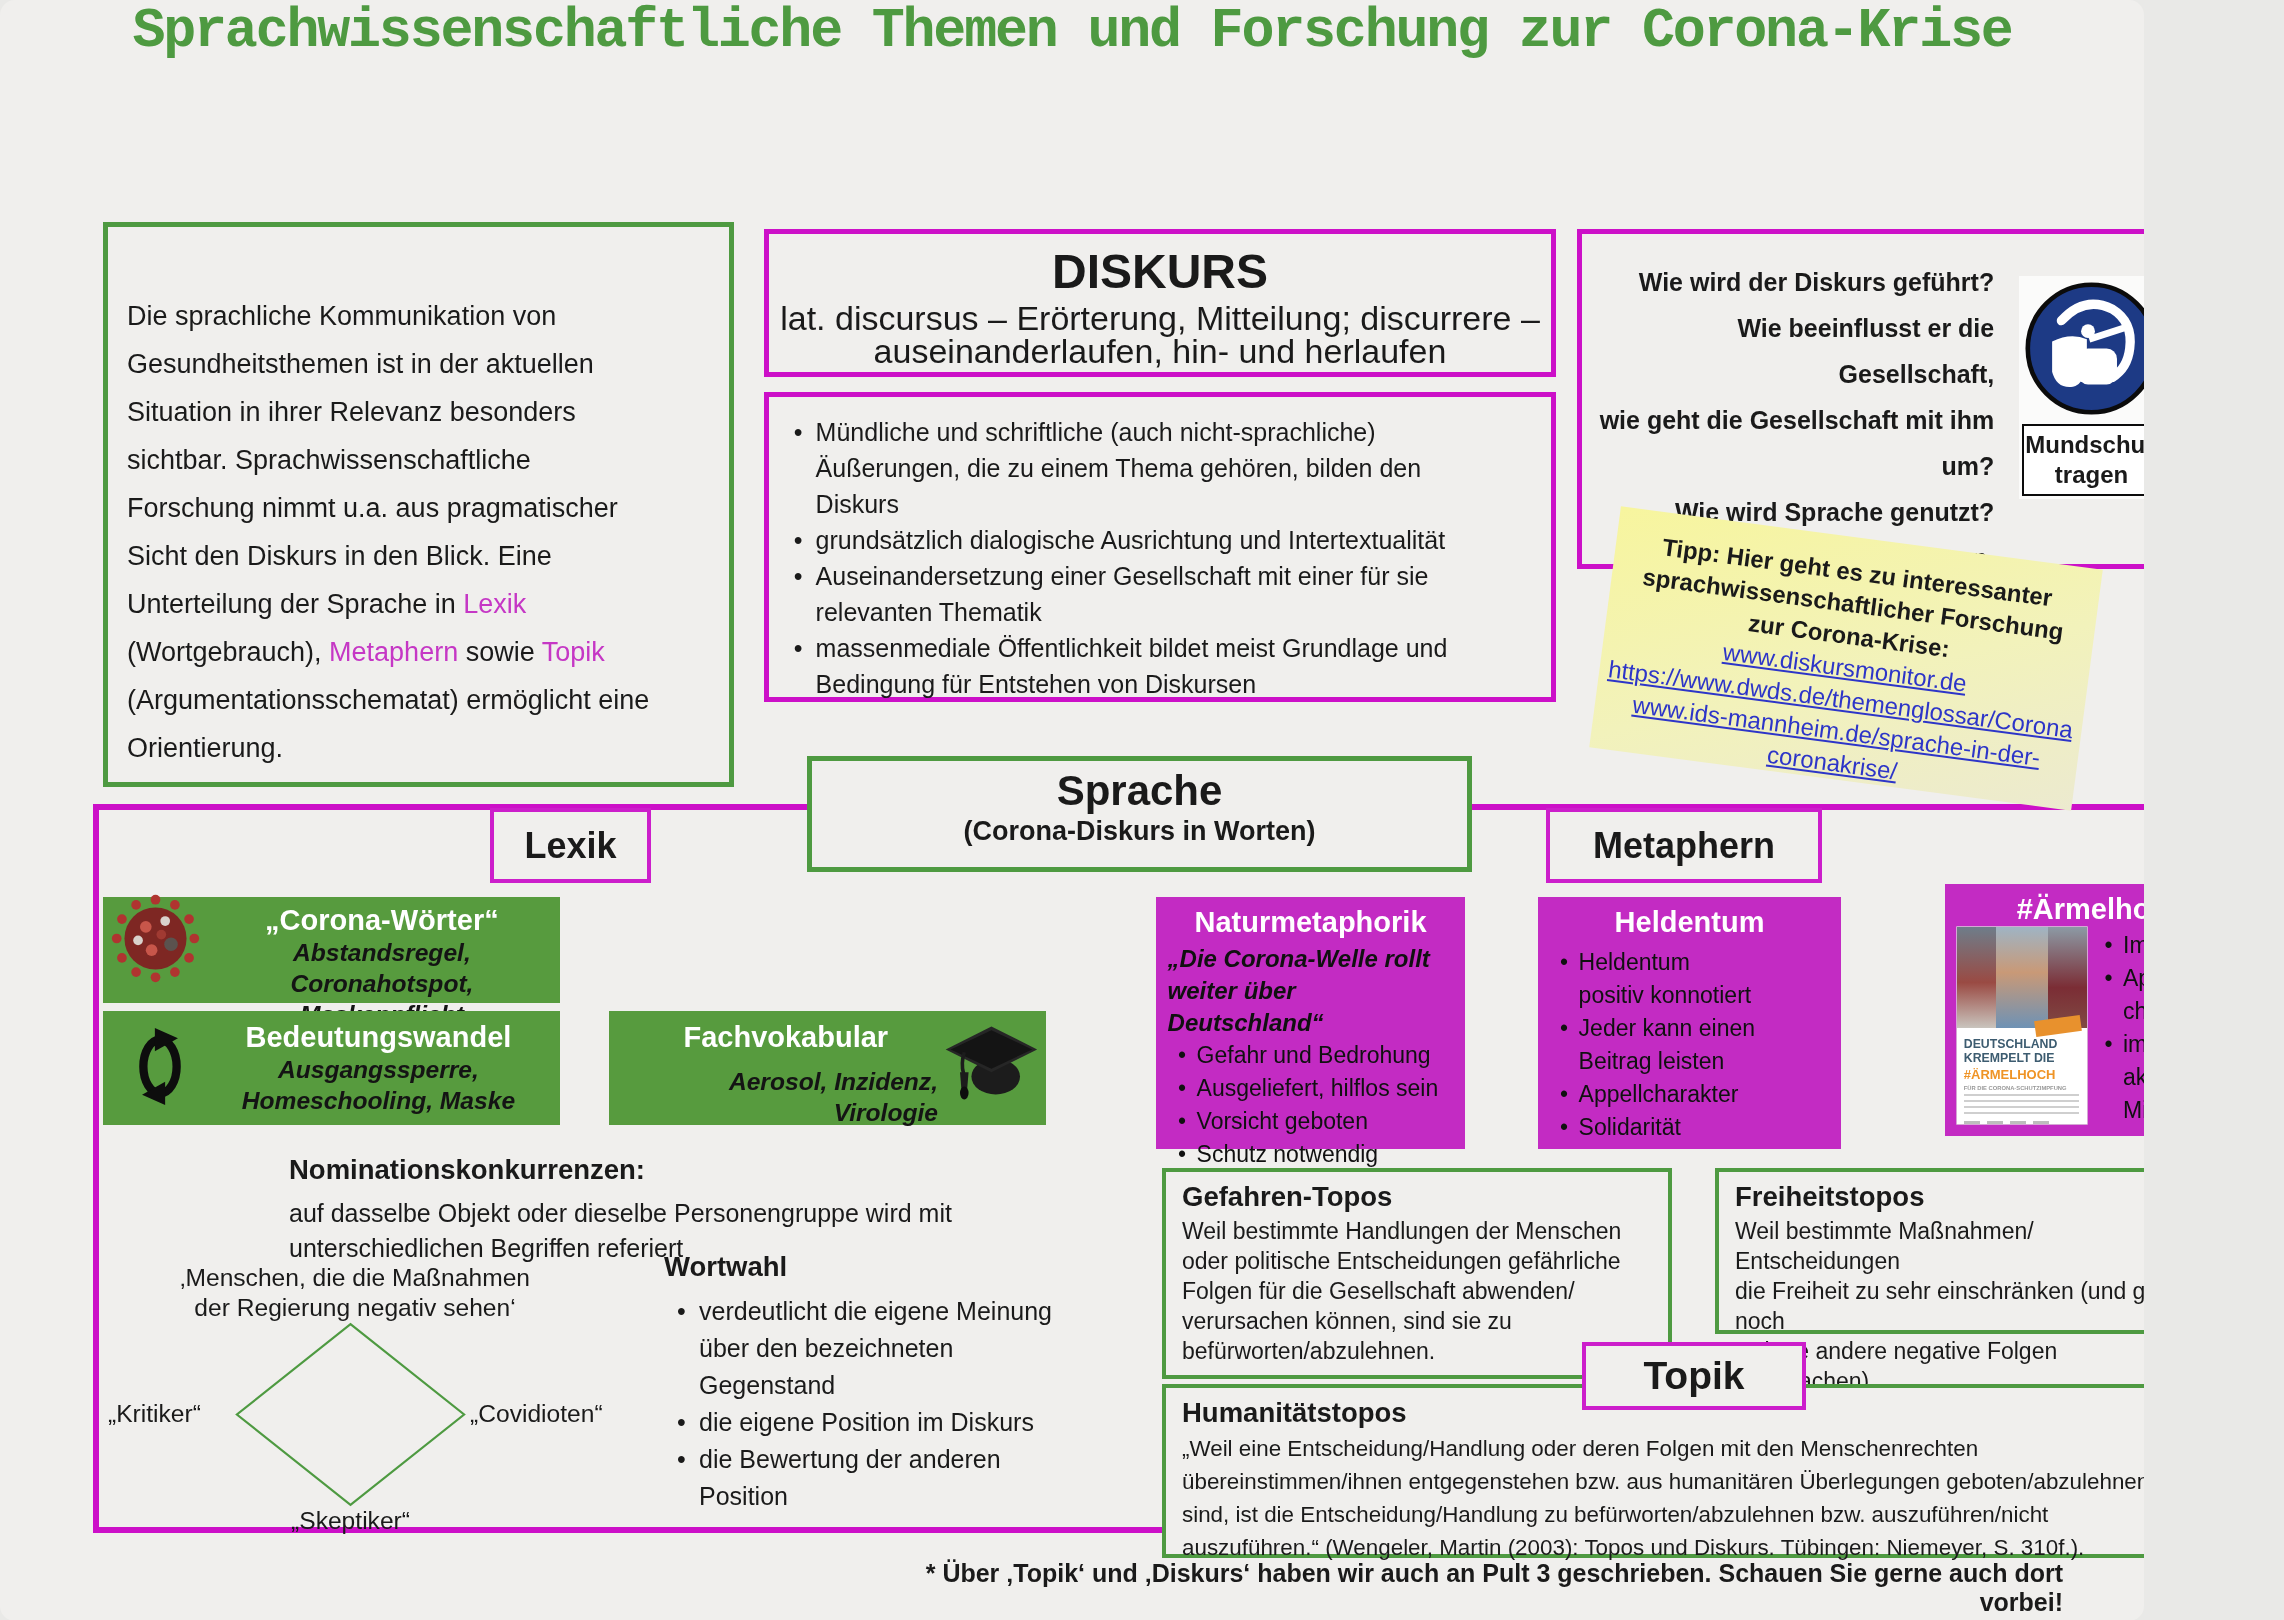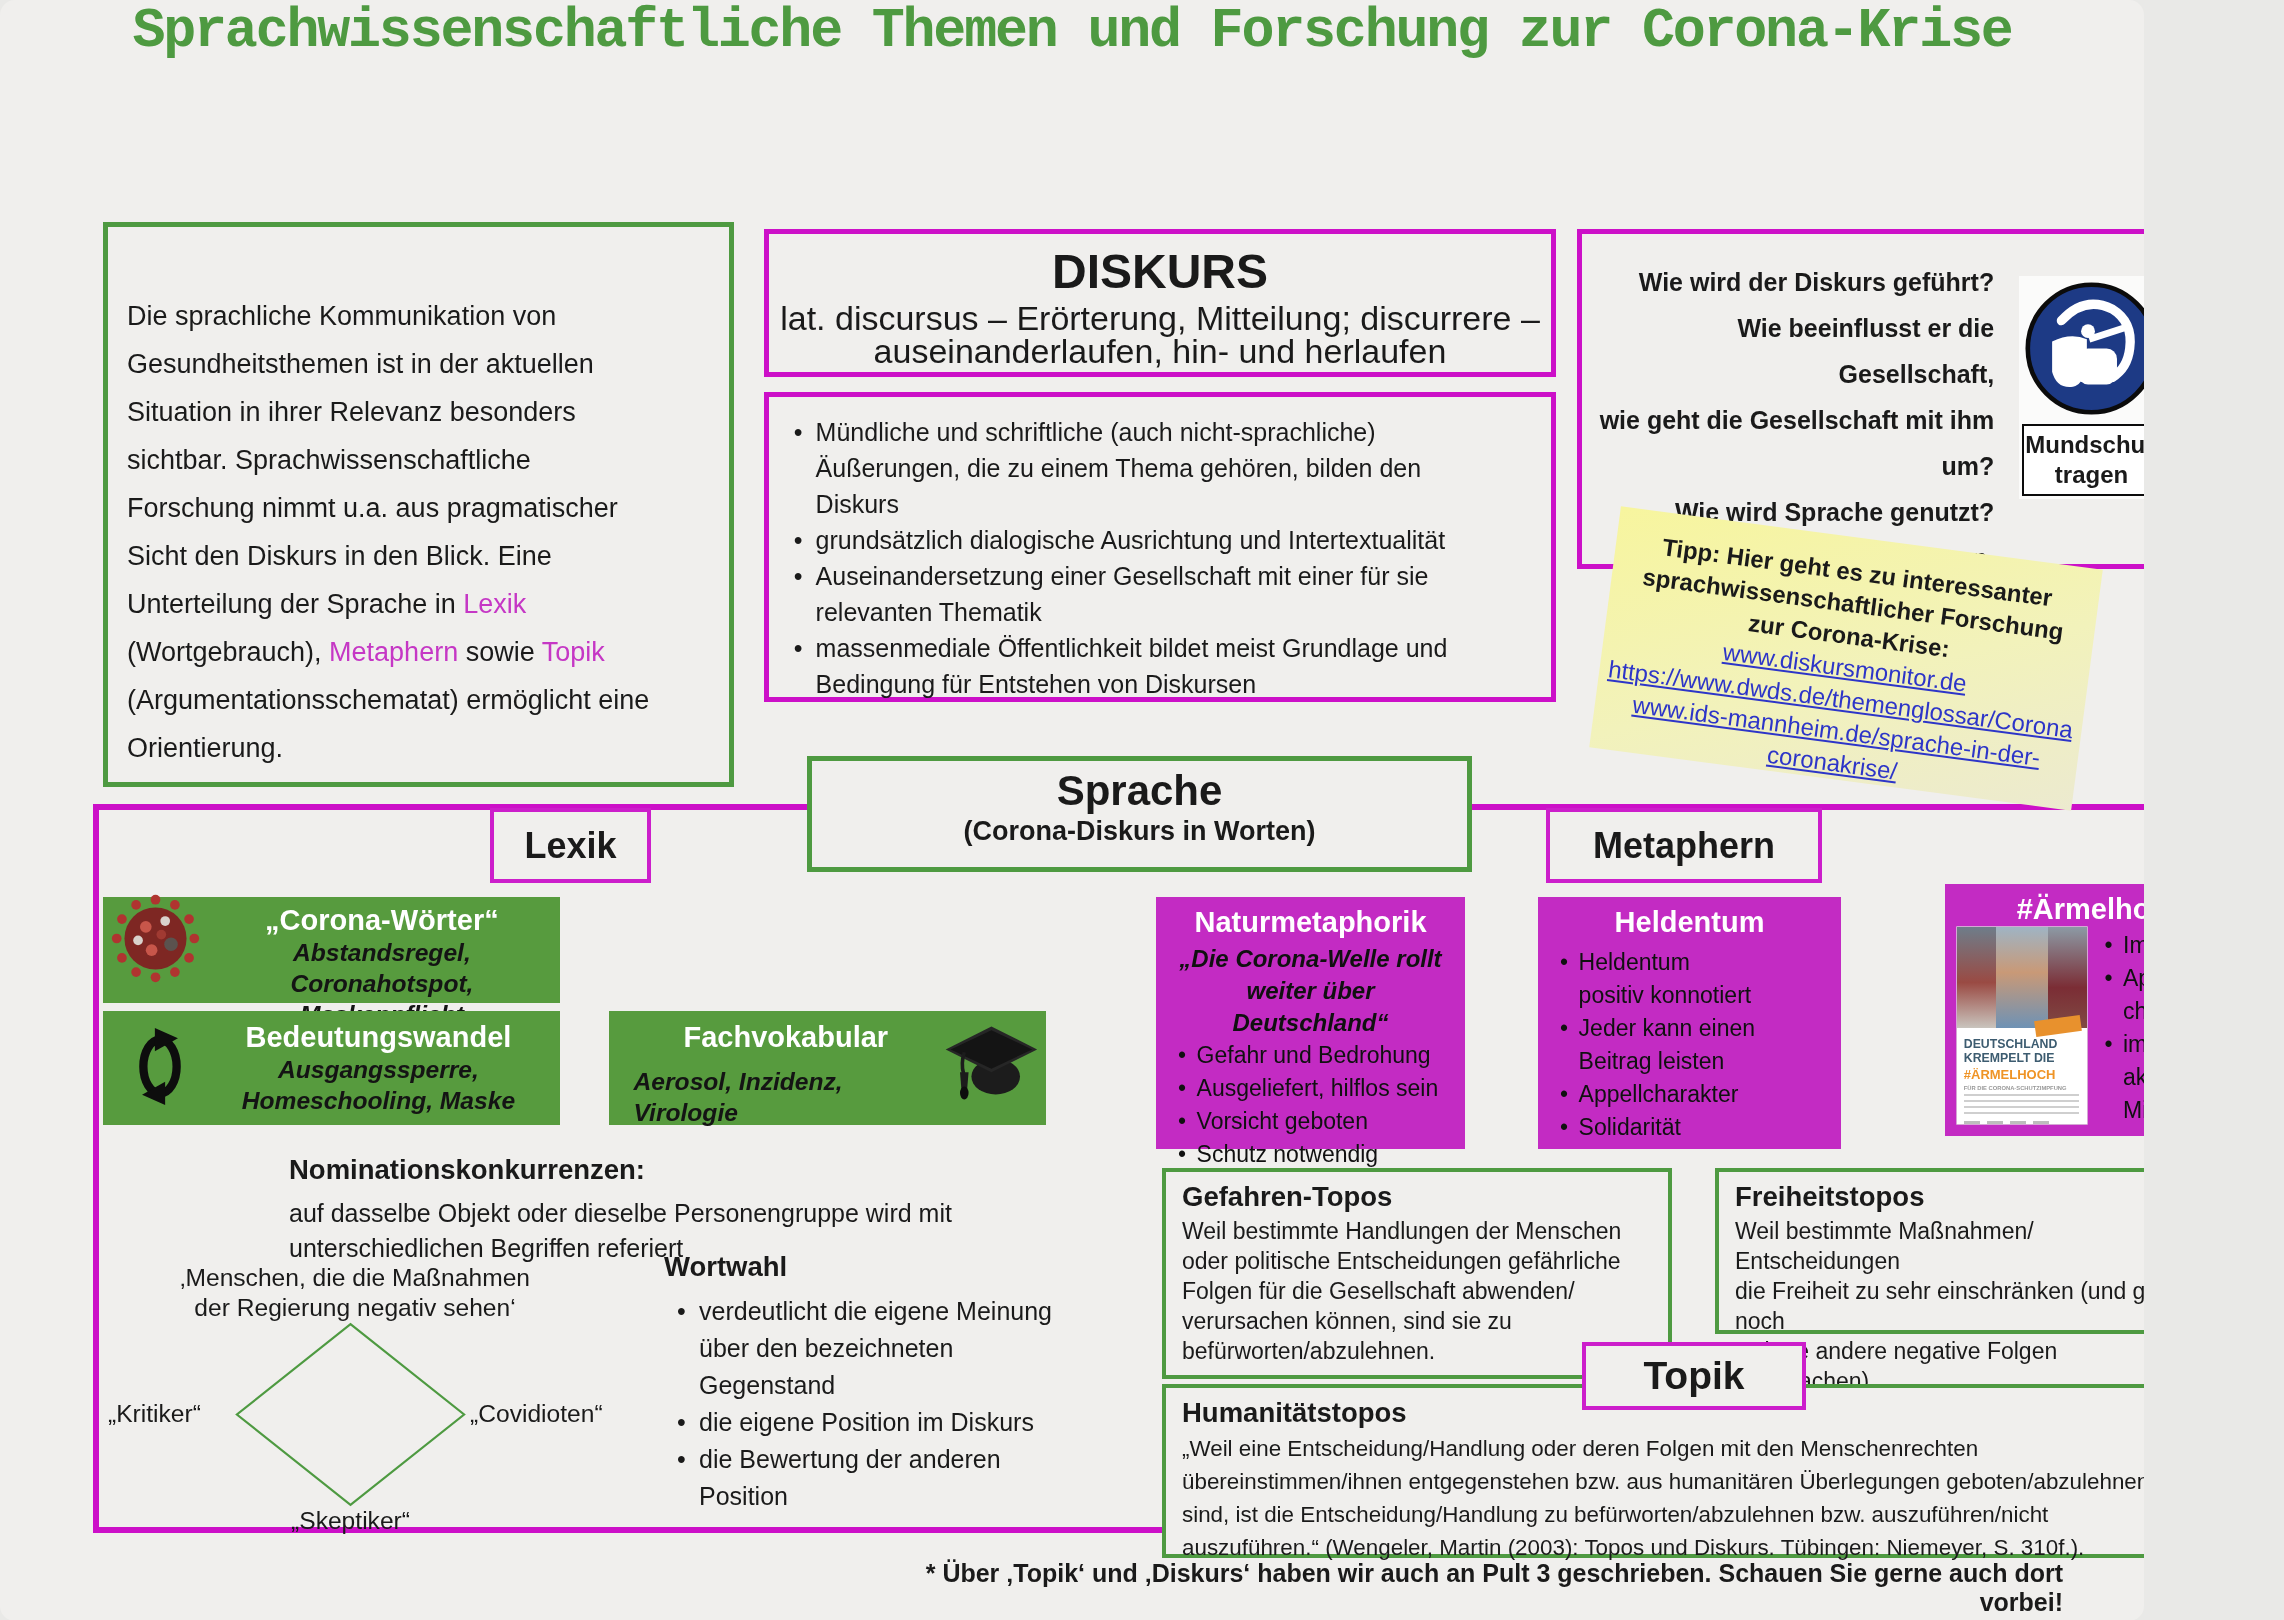--- a/index.html
+++ b/index.html
@@ -78,27 +78,27 @@
   .green-box { background:#579b3e; color:#fff; z-index:3; }
   .gb-title { font-weight:bold; font-size:29px; color:#fff; }
   .gb-sub { font-style:italic; font-weight:bold; color:#141414; font-size:24.6px; line-height:31px; white-space:pre-line; }
 
   .gw1 { left:103px; top:897px; width:457px; height:106px; padding:7.2px 7.2px 0 108px; text-align:center; }
   .gw2 { left:609px; top:897px; width:437px; height:106px; padding:7.2px 108px 0 24.6px; }
   .gw2 .gb-title { text-align:center; }
   .gw3 { left:103px; top:1011px; width:457px; height:114px; padding:10px 7.2px 0 101px; text-align:center; }
   .gw4 { left:609px; top:1011px; width:437px; height:114px; padding:10px 108px 0 24.6px; }
   .gw4 .gb-title { text-align:center; }
-  .gw4 .gb-sub { margin-top:11.6px; }
+  .gw4 .gb-sub { margin-top:11.6px;text-align:right; }
 
   
   .mag-box { background:#c32bc3; z-index:3; padding:8.7px 11.6px 0 11.6px; }
   .mb-title { font-weight:bold; font-size:29px; color:#fff; text-align:center; }
   .mb-quote { font-weight:bold; font-style:italic; font-size:24px; line-height:32px;
-              color:#101010; text-align:center; margin-top:4.3px; white-space:pre-line; }
+              color:#101010; text-align:left; margin-top:4.3px; white-space:pre-line; }
   .mag-box .b-row { font-size:23px; line-height:33px; color:#101010; }
   .mag-box .b-dot { width:29px; }
   .nm-box { left:1156px; top:897px; width:309px; height:252px; }
   .hd-box { left:1538px; top:897px; width:303px; height:252px; }
   .hd-box .b-rows { margin-top:7.2px; }
   .ah-box { left:1899px; top:884px; width:311px; height:252px;margin-left:46px; }
   .ah-bullets { position:absolute; left:149px; top:45px; right:4.3px; }
 
   
   .poster { position:absolute; left:11.6px; top:43px; width:130px; height:197px; background:#fff;

